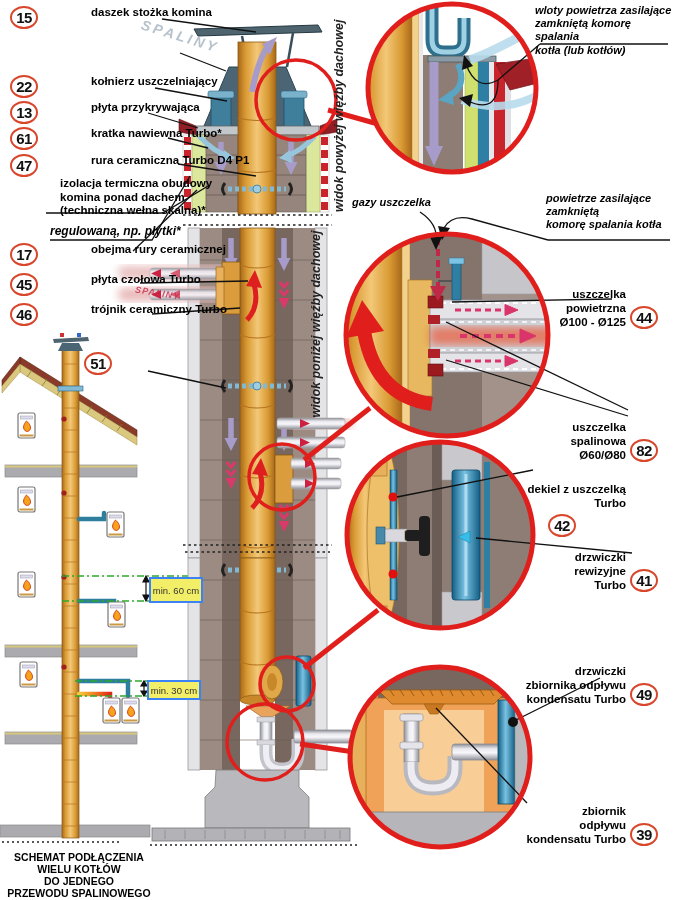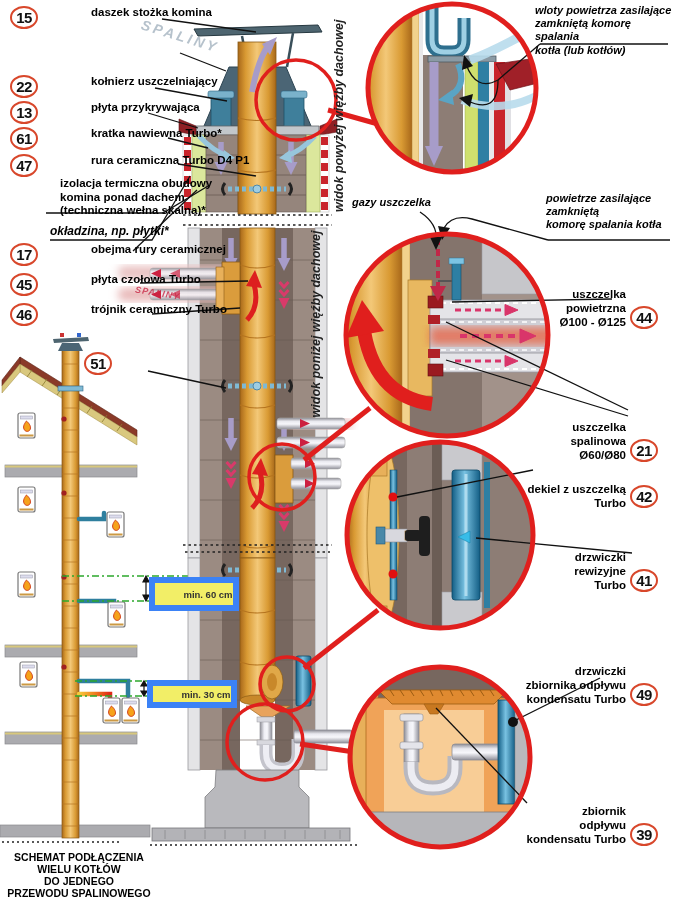--- a/index.html
+++ b/index.html
@@ -10,30 +10,30 @@
   .row{position:absolute;display:flex;align-items:flex-start;gap:5px;z-index:3;}
   .badge{display:inline-flex;align-items:center;justify-content:center;
          min-width:28px;height:23px;border:2.4px solid #d8472b;border-radius:50%;
          background:#fff;font-weight:bold;font-size:15px;color:#111;
          box-sizing:border-box;letter-spacing:-.5px;flex:0 0 auto;}
   .ltext{font-weight:bold;font-size:11.5px;line-height:1.16;color:#000;white-space:pre-line;margin-left:48px;}
   .note{position:absolute;font-weight:bold;font-size:11.5px;line-height:1.18;color:#000;
         white-space:pre-line;z-index:3;}
   .it{font-style:italic;}
   .rc{position:absolute;display:flex;align-items:flex-end;gap:4px;z-index:3;margin-top:32px;}
-  .rc.center{align-items:center;}
+  .rc.center{align-items:center;flex-direction:column;}
   .rc .txt{font-weight:bold;font-size:11.5px;line-height:1.22;text-align:right;
            white-space:pre-line;color:#000;}
   .ann{position:absolute;font-weight:bold;font-style:italic;font-size:11px;line-height:1.2;
        color:#000;white-space:pre-line;z-index:3;}
   .vlabel{position:absolute;font-style:italic;font-weight:bold;font-size:12.5px;color:#222;
           transform:rotate(-90deg);white-space:nowrap;text-align:center;z-index:3;}
-  .dim{position:absolute;background:#f2ee67;border:6px solid #3b82f6;color:#333;
-       font-size:9.5px;font-weight:bold;display:flex;align-items:center;
-       justify-content:center;z-index:3;padding-left:28px;}
+  .dim{position:absolute;background:#f2ee67;border:2px solid #3b82f6;color:#333;
+       font-size:9.5px;font-weight:normal;display:flex;align-items:center;
+       justify-content:center;z-index:3;}
   .wm{position:absolute;font-style:italic;font-weight:bold;letter-spacing:3px;z-index:2;}
   .caption{position:absolute;font-weight:bold;font-size:10.5px;line-height:1.15;color:#000;
            text-align:center;white-space:pre-line;z-index:3;}
   .footnote{position:absolute;font-weight:bold;font-size:13px;color:#000;z-index:3;}
 </style>
 </head>
 <body>
 
 <div id="canvas">
 
@@ -473,21 +473,21 @@
     <span class="badge">61</span>
     <span class="ltext">kratka nawiewna Turbo*</span>
   </div>
   <div class="row" style="left:10px;top:154px">
     <span class="badge">47</span>
     <span class="ltext">rura ceramiczna Turbo D4 P1</span>
   </div>
   <div class="note" style="left:60px;top:177px">izolacja termiczna obudowy
 komina ponad dachem
 (techniczna wełna skalna)*</div>
-  <div class="note it" style="left:50px;top:224px;font-size:12px">okładzina, np. płytki*</div>
+  <div class="note it" style="left:50px;top:224px;font-size:12px">regulowaną, np. płytki*</div>
   <div class="row" style="left:10px;top:243px">
     <span class="badge">17</span>
     <span class="ltext">obejma rury ceramicznej</span>
   </div>
   <div class="row" style="left:10px;top:273px">
     <span class="badge">45</span>
     <span class="ltext">płyta czołowa Turbo</span>
   </div>
   <div class="row" style="left:10px;top:303px">
     <span class="badge">46</span>
@@ -508,21 +508,21 @@
   <div class="rc" style="left:508px;top:255px">
     <span class="txt" style="width:118px">uszczelka
 powietrzna
 Ø100 - Ø125</span>
     <span class="badge">44</span>
   </div>
   <div class="rc" style="left:512px;top:388px">
     <span class="txt" style="width:114px">uszczelka
 spalinowa
 Ø60/Ø80</span>
-    <span class="badge">21</span>
+    <span class="badge">82</span>
   </div>
   <div class="rc center" style="left:498px;top:450px">
     <span class="txt" style="width:128px">dekiel z uszczelką
 Turbo</span>
     <span class="badge">42</span>
   </div>
   <div class="rc" style="left:520px;top:518px">
     <span class="txt" style="width:106px">drzwiczki
 rewizyjne
 Turbo</span>

